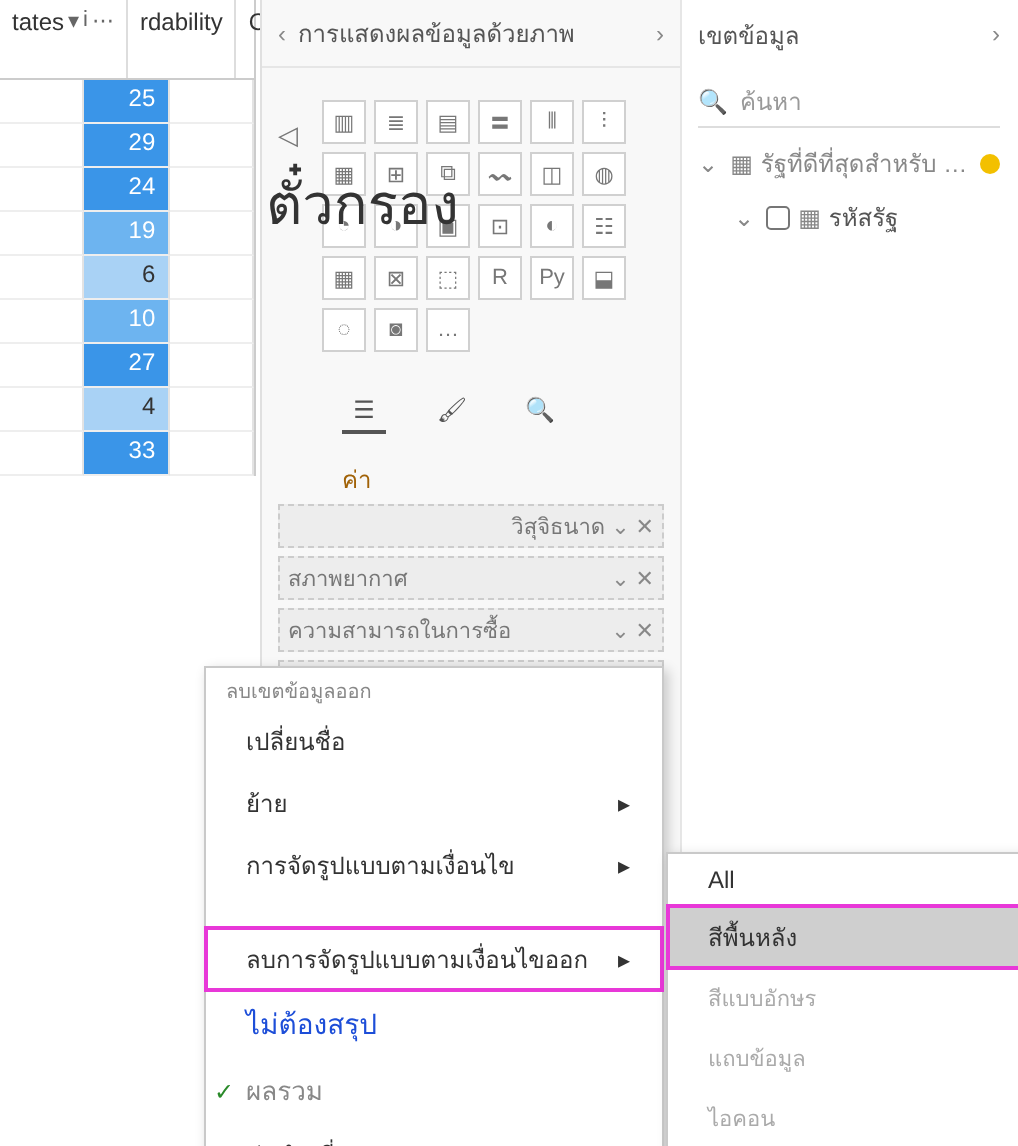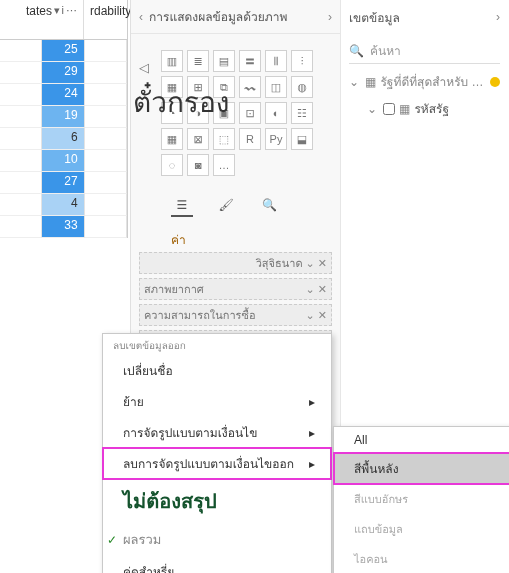--- a/index.html
+++ b/index.html
@@ -1,20 +1,20 @@
 <!DOCTYPE html>
 <html><head>
 <meta charset="utf-8">
 <style>
 * { box-sizing: border-box; margin: 0; padding: 0; font-family: "Segoe UI", Tahoma, sans-serif; }
 body { width: 509px; height: 573px; background: #fff; overflow: hidden; position: relative; font-size: 12px; color: #333; }
 
 
 .tbl { position: absolute; left: 0; top: 0; width: 128px; border-right: 1px solid #ccc; }
-.tbl-head { display: flex; height: 40px; border-bottom: 1px solid #ccc; background:#fff;padding-left:20px; }
+.tbl-head { display: flex; height: 40px; border-bottom: 1px solid #ccc; background:#fff; }
 .hcell { flex:1; padding: 4px 6px; border-right:1px solid #ddd; position:relative; font-size:12px; color:#333; display:flex; align-items:flex-start; }
 .hcell .ficon { font-size:11px; color:#666; margin-left:2px;}
 .row { display:flex; height:22px; }
 .cell { flex:1; border-right:1px solid #e3e3e3; border-bottom:1px solid #eee; text-align:right; padding:2px 6px; font-size:12px;}
 .cell.sel { background:#3a95e8; color:#fff; }
 .cell.sel2 { background:#6db4f0; color:#fff;}
 .cell.sel3 { background:#a9d2f5; color:#333;}
 
 
 .vizpane { position:absolute; left:130px; top:0; width:210px; height:573px; border-left:1px solid #e0e0e0; background:#f8f8f8;}
@@ -48,23 +48,23 @@
 .fitem.warn::after{ content:""; width:10px;height:10px; background:#f3c000; border-radius:50%; display:inline-block; margin-left:auto;}
 .fitem.sub{ padding-left:26px;}
 .fitem .elps{ color:#888; overflow:hidden; text-overflow:ellipsis; white-space:nowrap; flex:1;}
 
 
 .menu { position:absolute; background:#fff; border:1px solid #c9c9c9; box-shadow:2px 2px 6px rgba(0,0,0,0.2); font-size:12px; min-width:195px;}
 .menu .mtitle{ padding:4px 10px 2px; font-size:10px; color:#888;}
 .menu .mitem{ padding:6px 16px 6px 20px; display:flex; align-items:center; position:relative; color:#333; white-space:nowrap;}
 .menu .mitem .arrow{ margin-left:auto; color:#333;}
 .menu .mitem .chk{ position:absolute; left:4px; color:#2a8a2a; font-size:12px;}
-.menu .mitem.high{ outline:2px solid #e838d8; outline-offset:-1px;}
+.menu .mitem.high{ outline:2px solid #e838d8; outline-offset:-1px;margin-top:16px;}
 .menu .mitem.gray{ color:#888; font-size:13px;}
-.menu .mitem.big{ font-size:20px; color:#14532d;font-weight:bold;}
+.menu .mitem.big{ font-size:14px; color:#1d4ed8;}
 
 .menu1{ left:102px; top:333px; width:230px;}
 .menu2{ left:333px; top:426px; width:170px;}
 .menu2 .mitem.selbg{ background:#cfcfcf; outline:2px solid #e838d8; outline-offset:-1px; font-weight:400;}
 .menu2 .mitem.dim{ color:#aaa; font-size:11px;}
 </style>
 </head>
 <body>
 
 <div class="tbl">

